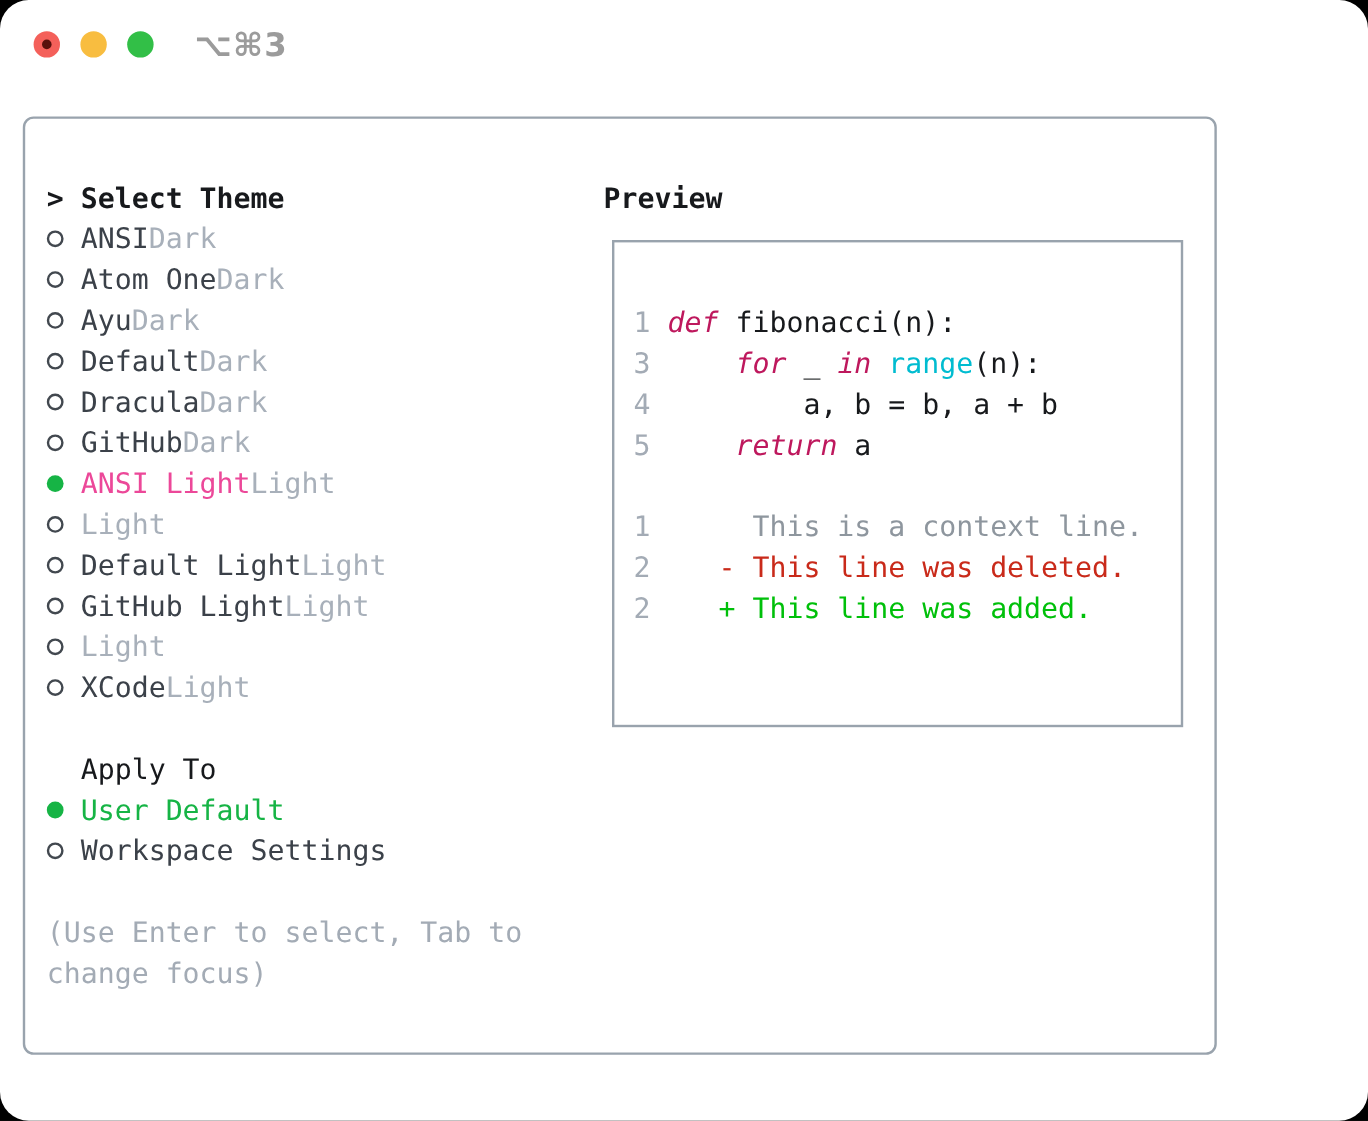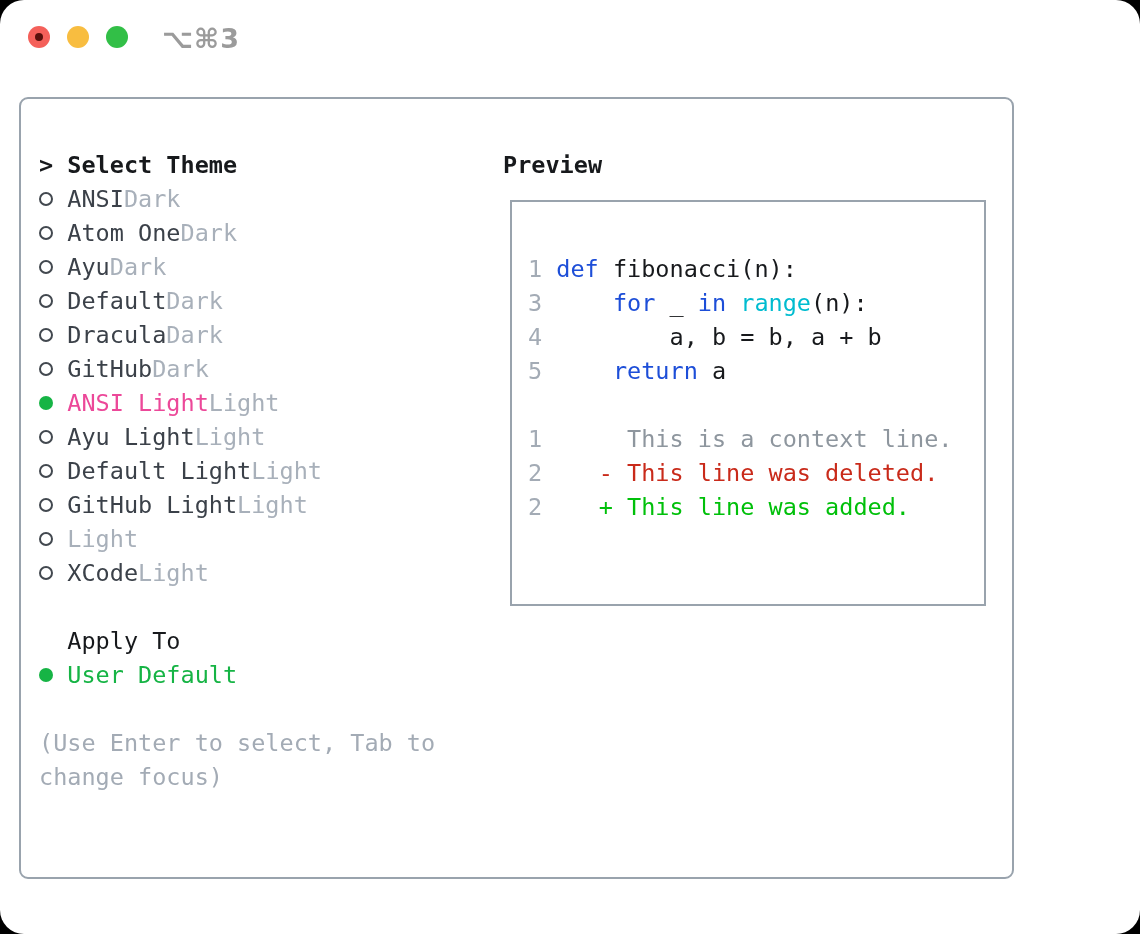--- a/index.html
+++ b/index.html
@@ -36,21 +36,21 @@
   .blank-row{height:34px;}
 
   
   .preview-title{position:absolute;left:482px;top:49px;height:34px;line-height:34px;
                  font-size:23.5px;font-weight:bold;color:#17191c;}
   .preview-box{position:absolute;left:489px;top:101px;width:476px;height:406px;box-sizing:border-box;
                border:2px solid #99a3ad;background:#fff;padding:16px 0 0 16px;overflow:hidden;}
   .pline{height:34px;line-height:34px;font-size:23.5px;white-space:pre;}
   .tok-ln{color:#a3abb5;}
   .tok-fg{color:#17191c;}
-  .tok-kw{color:#1d4ed8;}
+  .tok-kw{color:#be185d;font-style:italic;}
   .tok-fn{color:#00bcd0;}
   .tok-num{color:#09b509;}
   .tok-ctx{color:#8e969e;}
   .tok-del{color:#c92a1a;}
   .tok-add{color:#00c00a;}
 </style>
 </head>
 <body>
 
 <div class="screen">
@@ -71,36 +71,37 @@
       </div>
 
       <div id="theme-items">
           <div class="row"><span class="cell"><i class="ring"></i></span><span class="theme-name">ANSI</span> <span class="theme-tag">Dark</span></div>
           <div class="row"><span class="cell"><i class="ring"></i></span><span class="theme-name">Atom One</span> <span class="theme-tag">Dark</span></div>
           <div class="row"><span class="cell"><i class="ring"></i></span><span class="theme-name">Ayu</span> <span class="theme-tag">Dark</span></div>
           <div class="row"><span class="cell"><i class="ring"></i></span><span class="theme-name">Default</span> <span class="theme-tag">Dark</span></div>
           <div class="row"><span class="cell"><i class="ring"></i></span><span class="theme-name">Dracula</span> <span class="theme-tag">Dark</span></div>
           <div class="row"><span class="cell"><i class="ring"></i></span><span class="theme-name">GitHub</span> <span class="theme-tag">Dark</span></div>
           <div class="row"><span class="cell"><i class="dot-sel" style="background: rgb(22, 180, 69);"></i></span><span class="theme-name" style="color: #ec4899;">ANSI Light</span> <span class="theme-tag">Light</span></div>
-          <div class="row"><span class="cell"><i class="ring"></i></span><span class="theme-name">Ayu Light</span> <span class="theme-tag">Light</span></div>
+          <div class="row"><span class="cell"><i class="ring"></i></span> <span class="theme-tag">Light</span></div>
           <div class="row"><span class="cell"><i class="ring"></i></span><span class="theme-name">Default Light</span> <span class="theme-tag">Light</span></div>
           <div class="row"><span class="cell"><i class="ring"></i></span><span class="theme-name">GitHub Light</span> <span class="theme-tag">Light</span></div>
           <div class="row"><span class="cell"><i class="ring"></i></span> <span class="theme-tag">Light</span></div>
           <div class="row"><span class="cell"><i class="ring"></i></span><span class="theme-name">XCode</span> <span class="theme-tag">Light</span></div>
         </div>
 
       <div class="blank-row"></div>
 
       <div class="row">
         <span class="cell"></span>
         <span class="apply-hdr">Apply To</span>
       </div>
 
       <div id="apply-items">
           <div class="row"><span class="cell"><i class="dot-sel" style="background: rgb(22, 180, 69);"></i></span><span class="opt-label" style="color: rgb(22, 180, 69);">User Default</span></div>
+          <div class="row"><span class="cell"><i class="ring"></i></span><span class="opt-label">Workspace Settings</span></div>
         </div>
 
       <div class="blank-row"></div>
 
       <div id="hint">
           <div class="hint-line">(Use Enter to select, Tab to</div>
           <div class="hint-line">change focus)</div>
         </div>
     </div>
 

